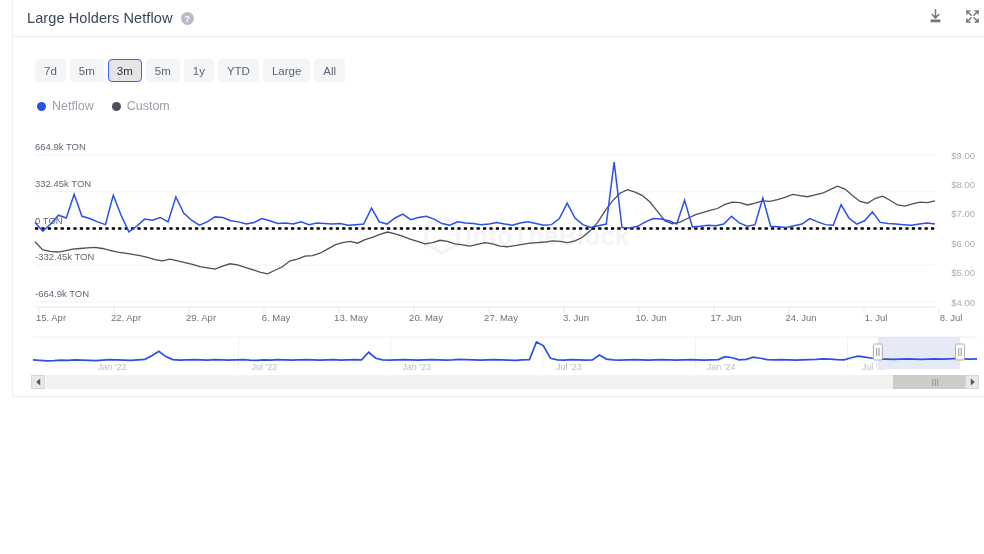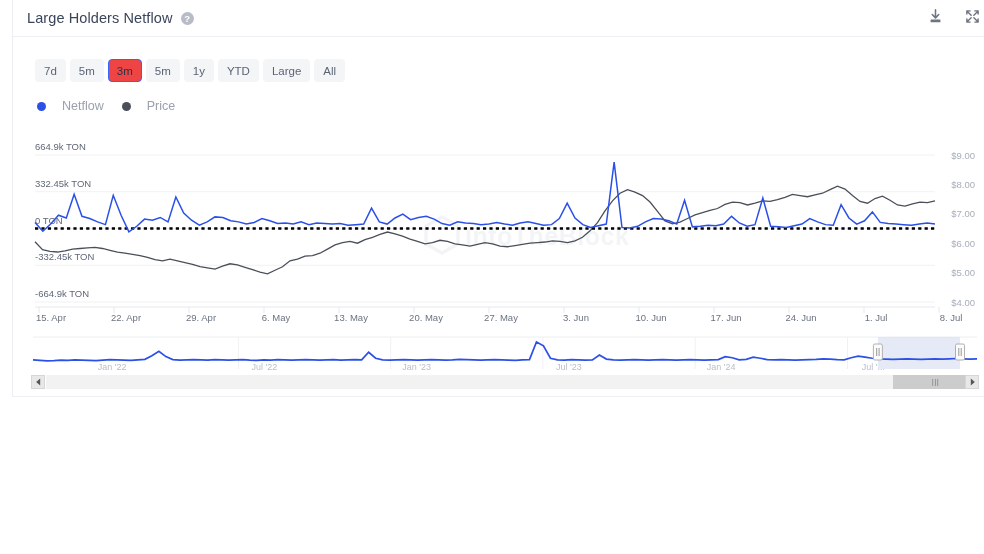--- a/index.html
+++ b/index.html
@@ -68,30 +68,30 @@
     border-radius: 4px;
     background: #f4f5f7;
     border: 1px solid transparent;
     color: #5c6475;
     font-size: 11.5px;
     display: flex; align-items: center; justify-content: center;
     cursor: pointer;
     white-space: nowrap;
   }
   .range-btn.active {
-    background: #ef4444;
+    background: #e5e5e5;
     border: 1.5px solid #3366ff;
     color: #2b3245;
   }
   
   .legend-row {
     position: absolute; left: 24px; top: 99px;
     display: flex; align-items: center; gap: 18px;
   }
-  .legend-item { display: flex; align-items: center; gap: 16px; cursor: pointer; }
+  .legend-item { display: flex; align-items: center; gap: 6px; cursor: pointer; }
   .legend-dot { width: 9px; height: 9px; border-radius: 50%; }
   .legend-label { font-size: 12.5px; color: #9aa1ad; }
   
   .chart-area {
     position: absolute; left: 0; top: 132px;
     width: 984px; height: 195px;
   }
   .chart-svg { display: block; }
   .ax-left {
     font-size: 9.5px; fill: #5f6777;
@@ -188,21 +188,21 @@
         <div class="range-btn">All</div>
       </div>
 
     <div class="legend-row" id="legend-row">
         <div class="legend-item">
           <span class="legend-dot" style="background: rgb(43, 80, 232);"></span>
           <span class="legend-label">Netflow</span>
         </div>
         <div class="legend-item">
           <span class="legend-dot" style="background: rgb(74, 79, 89);"></span>
-          <span class="legend-label">Price</span>
+          <span class="legend-label">Custom</span>
         </div>
       </div>
 
     <div class="chart-area">
       <svg class="chart-svg" id="chart-svg" width="984" height="195" viewBox="0 0 984 195">
           <line x1="22" y1="170" x2="922" y2="170" stroke="#f0f1f4" stroke-width="1"></line>
           <text x="22" y="165" class="ax-left">-664.9k TON</text>
           <line x1="22" y1="133.25" x2="922" y2="133.25" stroke="#f0f1f4" stroke-width="1"></line>
           <text x="22" y="128.25" class="ax-left">-332.45k TON</text>
           <line x1="22" y1="96.5" x2="922" y2="96.5" stroke="#f0f1f4" stroke-width="1"></line>

